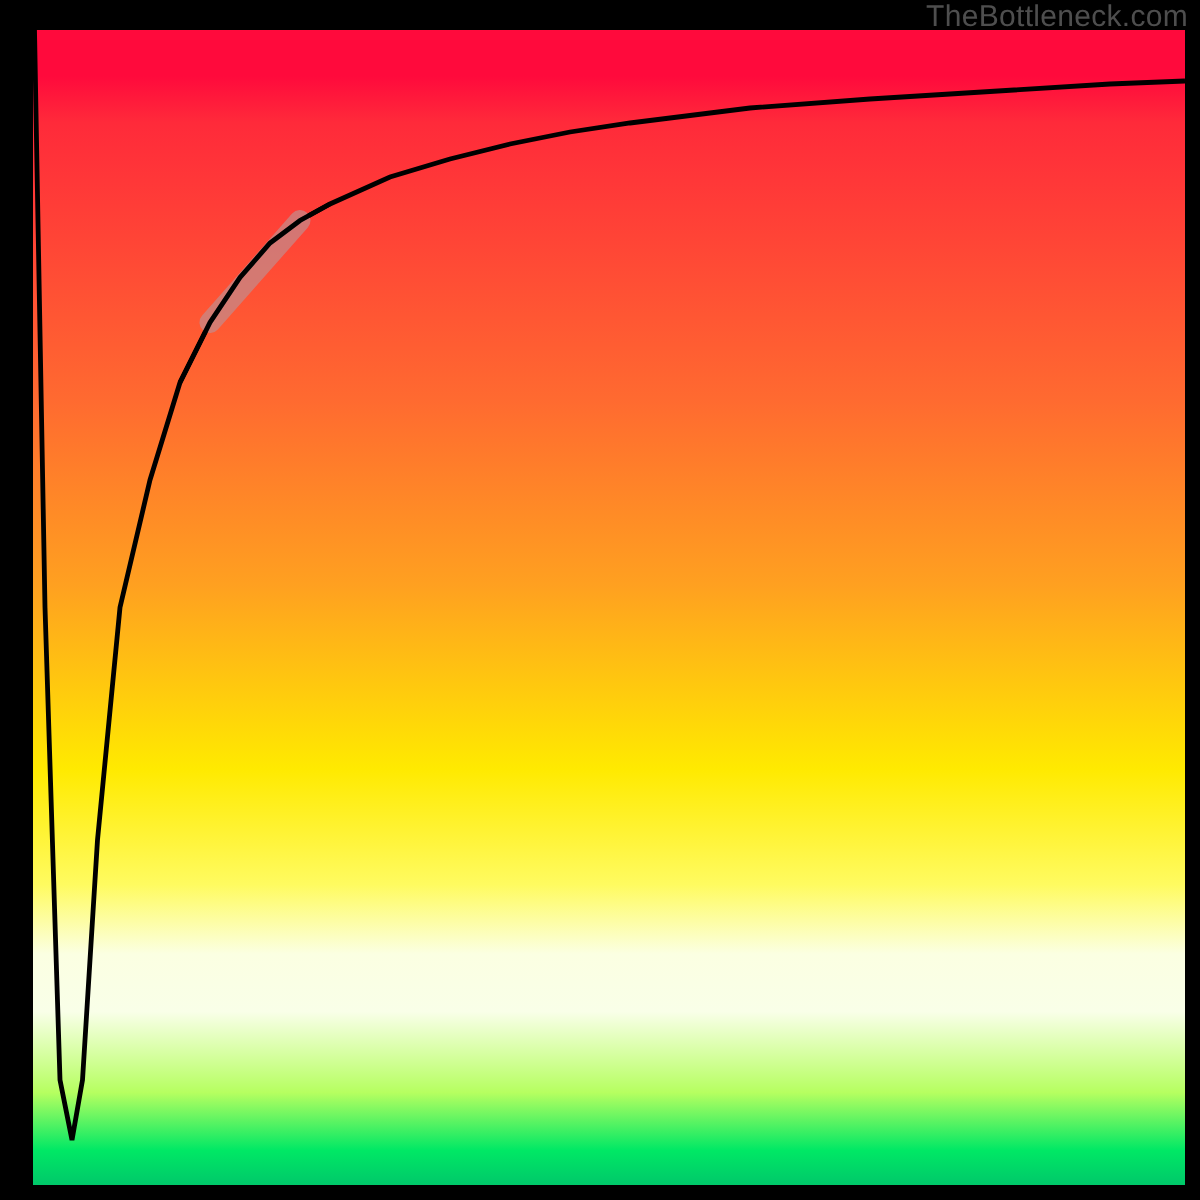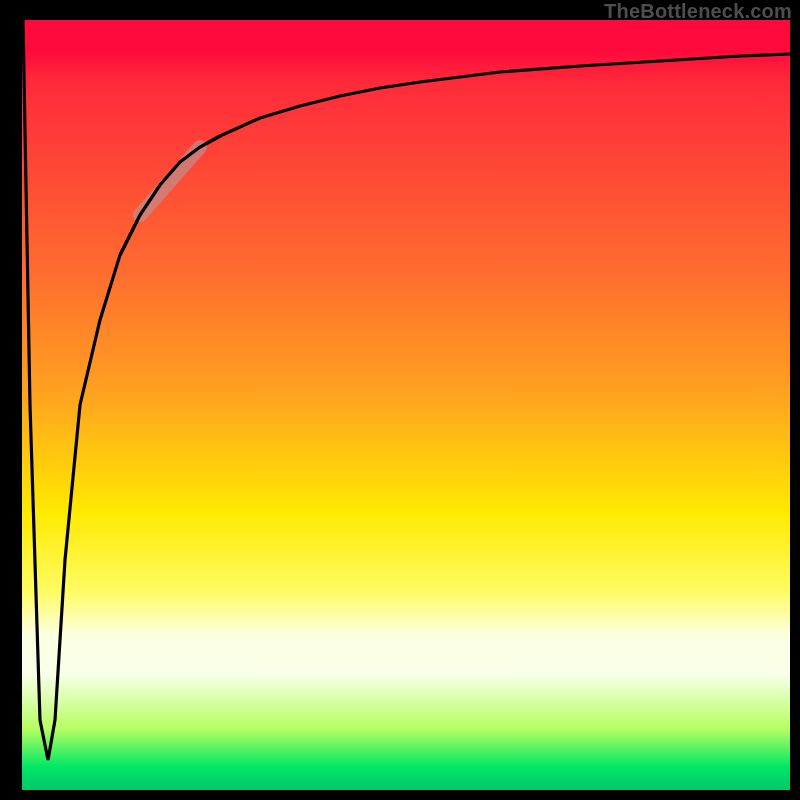--- a/index.html
+++ b/index.html
@@ -71,21 +71,21 @@
     width: 776px;
     background: #000;
   }
   .watermark {
     position: absolute;
     top: 0px;
     right: 8px;
     font-family: Arial, Helvetica, sans-serif;
     font-size: 20px;
     color: #4e4e4e;
-    font-weight: 700;
+    font-weight: 400;
     letter-spacing: 0.2px;
   }
 </style>
 </head>
 <body>
 
 <div class="frame">
 
   <div class="plot-area">
     <div class="gradient"></div>

